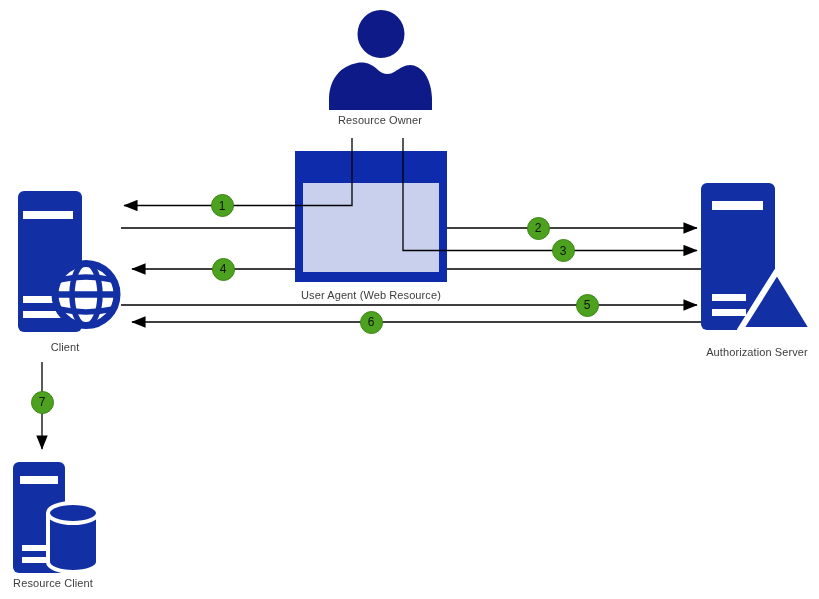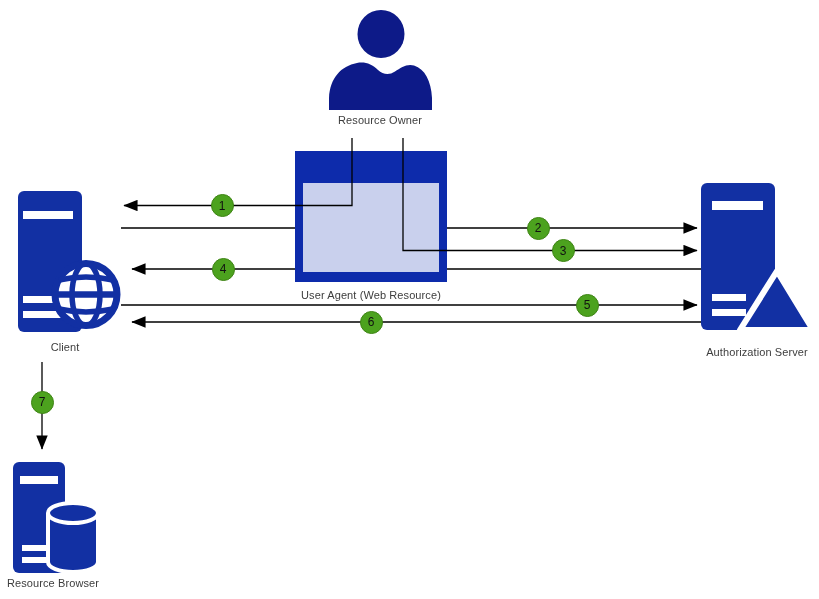--- a/index.html
+++ b/index.html
@@ -84,21 +84,21 @@
 
   <div class="tower" style="left:13px;top:462px;width:52px;height:111px;">
     <div class="slot" style="left:7px;top:14px;width:38px;height:8px;"></div>
     <div class="slot" style="left:9px;top:83px;width:26px;height:6px;"></div>
     <div class="slot" style="left:9px;top:95px;width:26px;height:6px;"></div>
   </div>
   <svg class="icon-abs" style="left:44px;top:498px;z-index:2;" width="60" height="78" viewBox="0 0 60 78">
     <path d="M4,15 A25,10 0 0 1 54,15 L54,64 A25,10 0 0 1 4,64 Z" fill="#1230A3" stroke="#ffffff" stroke-width="4"></path>
     <path d="M4,15 A25,10 0 0 0 54,15" fill="none" stroke="#ffffff" stroke-width="4"></path>
   </svg>
-  <div class="node-label" style="left:53px;top:577px;">Resource Browser</div>
+  <div class="node-label" style="left:53px;top:577px;">Resource Client</div>
 
   <svg id="layer-over" class="layer">
     <path d="M352,138 V205.5 H124" stroke="#000" stroke-width="1.3" fill="none" marker-end="url(#arrow)"></path>
     <path d="M403,138 V250.5 H697" stroke="#000" stroke-width="1.3" fill="none" marker-end="url(#arrow)"></path>
   </svg>
 
   <div class="badge" style="left:210.5px;top:194px;">1</div>
   <div class="badge" style="left:526.5px;top:216.5px;">2</div>
   <div class="badge" style="left:551.5px;top:239px;">3</div>
   <div class="badge" style="left:211.5px;top:257.5px;">4</div>

